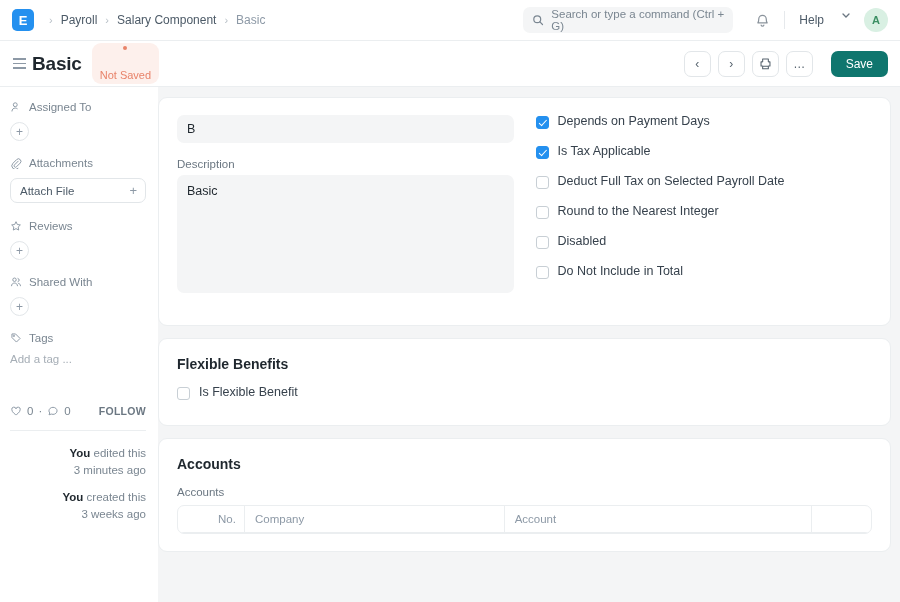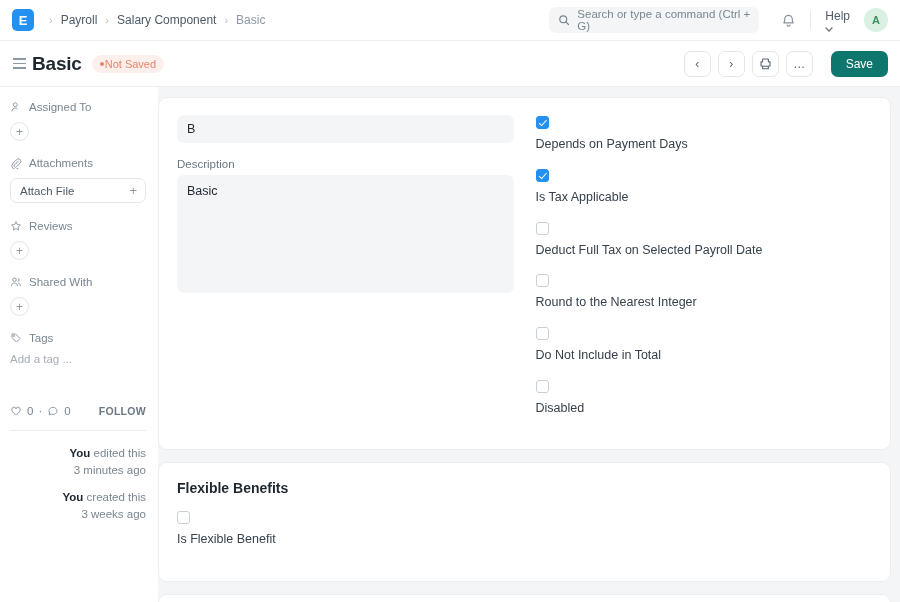--- a/index.html
+++ b/index.html
@@ -28,40 +28,40 @@
   .crumb-sep { font-size: 11px; color: #b7bfc6; margin: 0 7px; }
   .nav-right { margin-left: auto; display: flex; align-items: center; }
   .searchbox {
     width: 210px; height: 26px; background: #f4f5f6;
     border-radius: 7px; display: flex; align-items: center;
     padding: 0 9px; gap: 7px;
   }
   .searchbox .ph { font-size: 11.5px; color: #7a8691; }
   .bell { margin-left: 22px; opacity: .65; }
   .nav-div { width: 1px; height: 18px; background: #e6e9ec; margin: 0 14px; }
-  .help { font-size: 12px; color: #4c5a67; display: flex; align-items: flex-start; gap: 4px; flex-direction: column; }
+  .help { font-size: 12px; color: #4c5a67; display: flex; align-items: flex-start; gap: 18px; }
   .avatar {
     width: 24px; height: 24px; border-radius: 50%;
     background: #d9f0e3; color: #3b8f63; margin-left: 14px;
     display: flex; align-items: center; justify-content: center;
     font-size: 11px; font-weight: 600;
   }
   
   .pagehead {
     height: 46px; display: flex; align-items: center;
     padding: 0 12px 0 6px; background: #fff;
     border-bottom: 1px solid #ebeef0;
   }
   .ham { width: 26px; display: flex; flex-direction: column; gap: 3px; align-items: center; cursor: pointer; }
   .ham i { display: block; width: 13px; height: 1.5px; background: #8d99a6; }
   .title { font-size: 19px; font-weight: 700; letter-spacing: -.2px; }
   .badge {
     margin-left: 10px; font-size: 11px; color: #e8836a;
     background: #fdf0ec; border-radius: 9px; padding: 3px 8px;
-    display: flex; align-items: center; gap: 1px;
+    display: flex; align-items: center; gap: 19px; flex-direction: column;
   }
   .badge .dot { width: 4px; height: 4px; border-radius: 50%; background: #e8836a; }
   .head-actions { margin-left: auto; display: flex; align-items: center; gap: 7px; }
   .ibtn {
     width: 27px; height: 26px; border: 1px solid #e2e6e9; border-radius: 7px;
     background: #fff; display: flex; align-items: center; justify-content: center;
     font-size: 12px; color: #56636e; cursor: pointer;
   }
   .savebtn {
     height: 26px; padding: 0 15px; border-radius: 7px; border: none;
@@ -111,21 +111,21 @@
     width: 100%; padding: 0 10px; font-size: 12.5px; color: #1f272e;
     font-family: inherit; display: flex; align-items: center;
   }
   .field { margin-bottom: 15px; }
   .selwrap { position: relative; }
   .chev { position: absolute; right: 9px; top: 6px; color: #9aa4ad; font-size: 8px; line-height: 8px; text-align: center; }
   .textarea {
     background: #f4f5f6; border-radius: 7px; height: 118px;
     padding: 9px 10px; font-size: 12.5px; color: #1f272e;
   }
-  .cb-row { display: flex; align-items: flex-start; gap: 9px; margin-bottom: 16px; cursor: pointer; flex-direction: column; }
+  .cb-row { display: flex; align-items: flex-start; gap: 9px; margin-bottom: 16px; cursor: pointer; }
   .cb {
     width: 13px; height: 13px; border-radius: 3px; flex: none; margin-top: 1px;
     border: 1px solid #c8cfd5; background: #fff;
   }
   .cb.on { background: #2490ef; border-color: #2490ef; position: relative; }
   .cb.on:after {
     content: ""; position: absolute; left: 4px; top: 1px;
     width: 3px; height: 6.5px; border: solid #fff;
     border-width: 0 1.6px 1.6px 0; transform: rotate(42deg);
   }
@@ -333,33 +333,33 @@
           <div class="cb-row">
             <span class="cb"></span>
             <span class="cb-label">Deduct Full Tax on Selected Payroll Date</span>
           </div>
           <div class="cb-row">
             <span class="cb"></span>
             <span class="cb-label">Round to the Nearest Integer</span>
           </div>
           <div class="cb-row">
             <span class="cb"></span>
+            <span class="cb-label">Disabled</span>
+          </div>
+          <div class="cb-row">
+            <span class="cb"></span>
             <span class="cb-label">Do Not Include in Total</span>
-          </div>
-          <div class="cb-row">
-            <span class="cb"></span>
-            <span class="cb-label">Disabled</span>
           </div>
         </div>
       </div>
     </div>
 
     <div class="card">
       <div class="sect-title">Flexible Benefits</div>
-      <div class="cb-row" style="margin-bottom:18px">
+      <div class="cb-row" style="margin-bottom:8px">
         <span class="cb"></span>
         <span class="cb-label">Is Flexible Benefit</span>
       </div>
     </div>
 
     <div class="card">
       <div class="sect-title">Accounts</div>
       <div class="grid-label">Accounts</div>
       <div class="grid">
         <div class="grow head">

